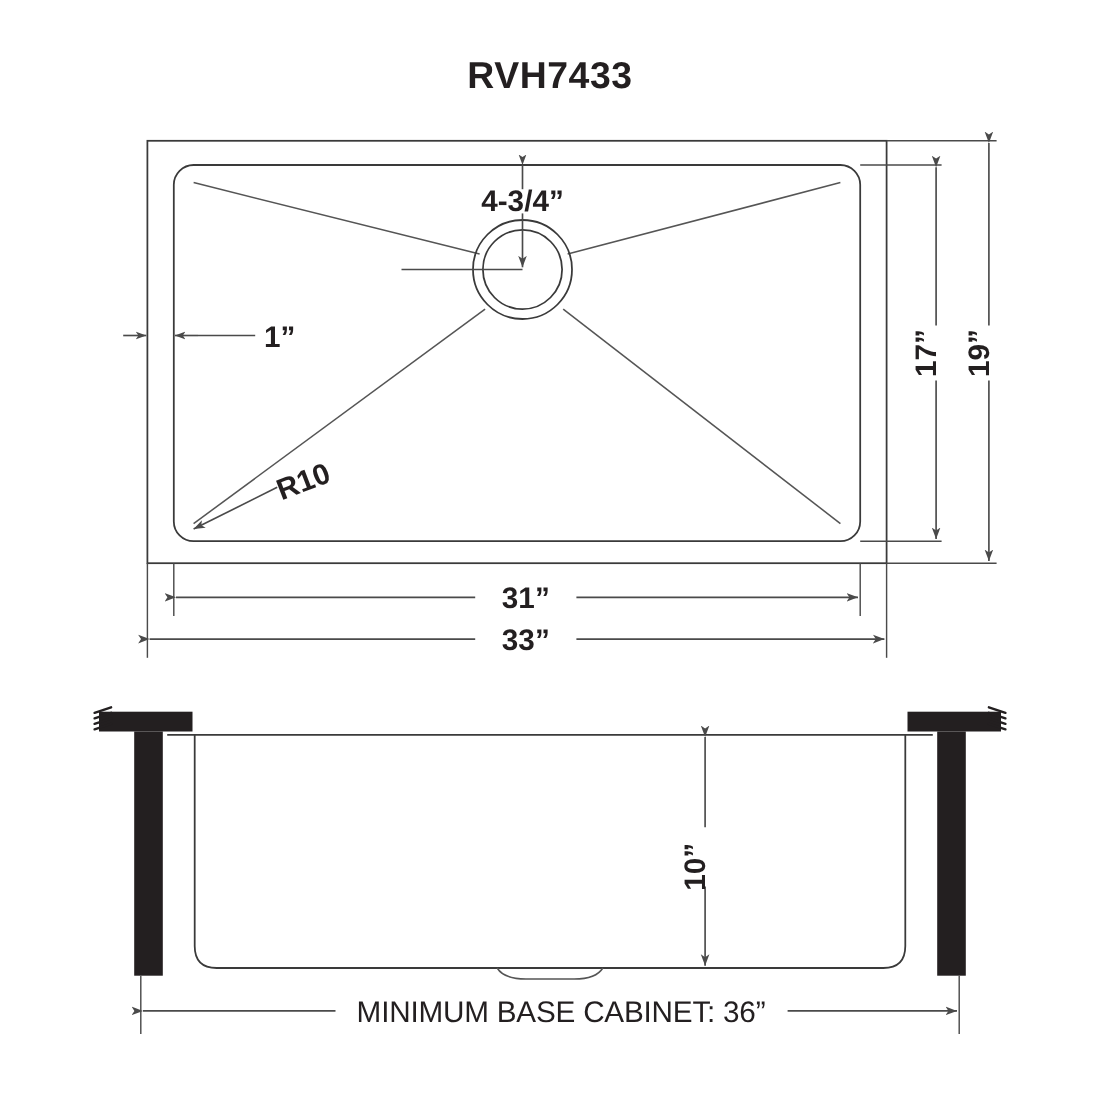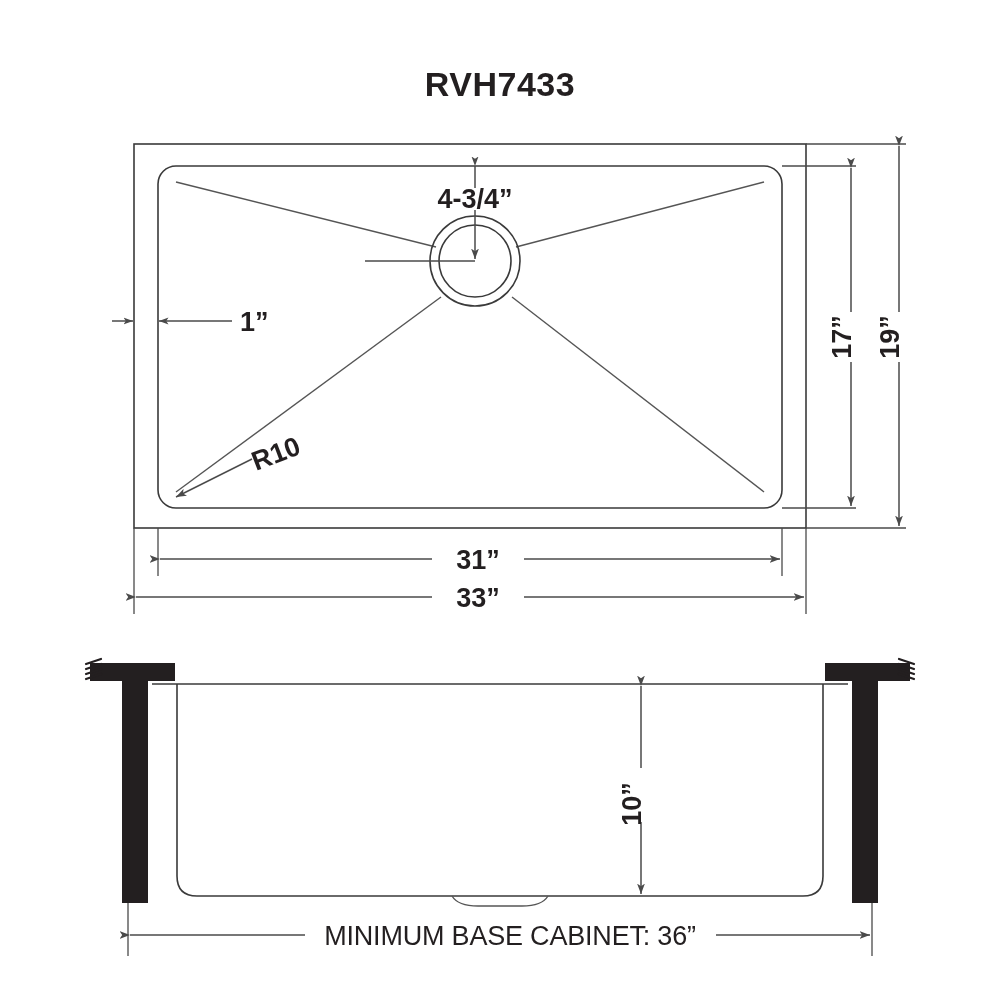--- a/index.html
+++ b/index.html
@@ -12,21 +12,20 @@
     width: 1000px;
     height: 1000px;
     font-family: "Liberation Sans", sans-serif;
     overflow: hidden;
   }
   #sheet {
     position: relative;
     width: 1000px;
     height: 872px;
     background: #ffffff;
-    margin-top: 16px;
   }
   #drawing {
     display: block;
     width: 1000px;
     height: 1000px;
   }
   .ln {
     stroke: #3a3a3a;
     stroke-width: 1.6;
     fill: none;

